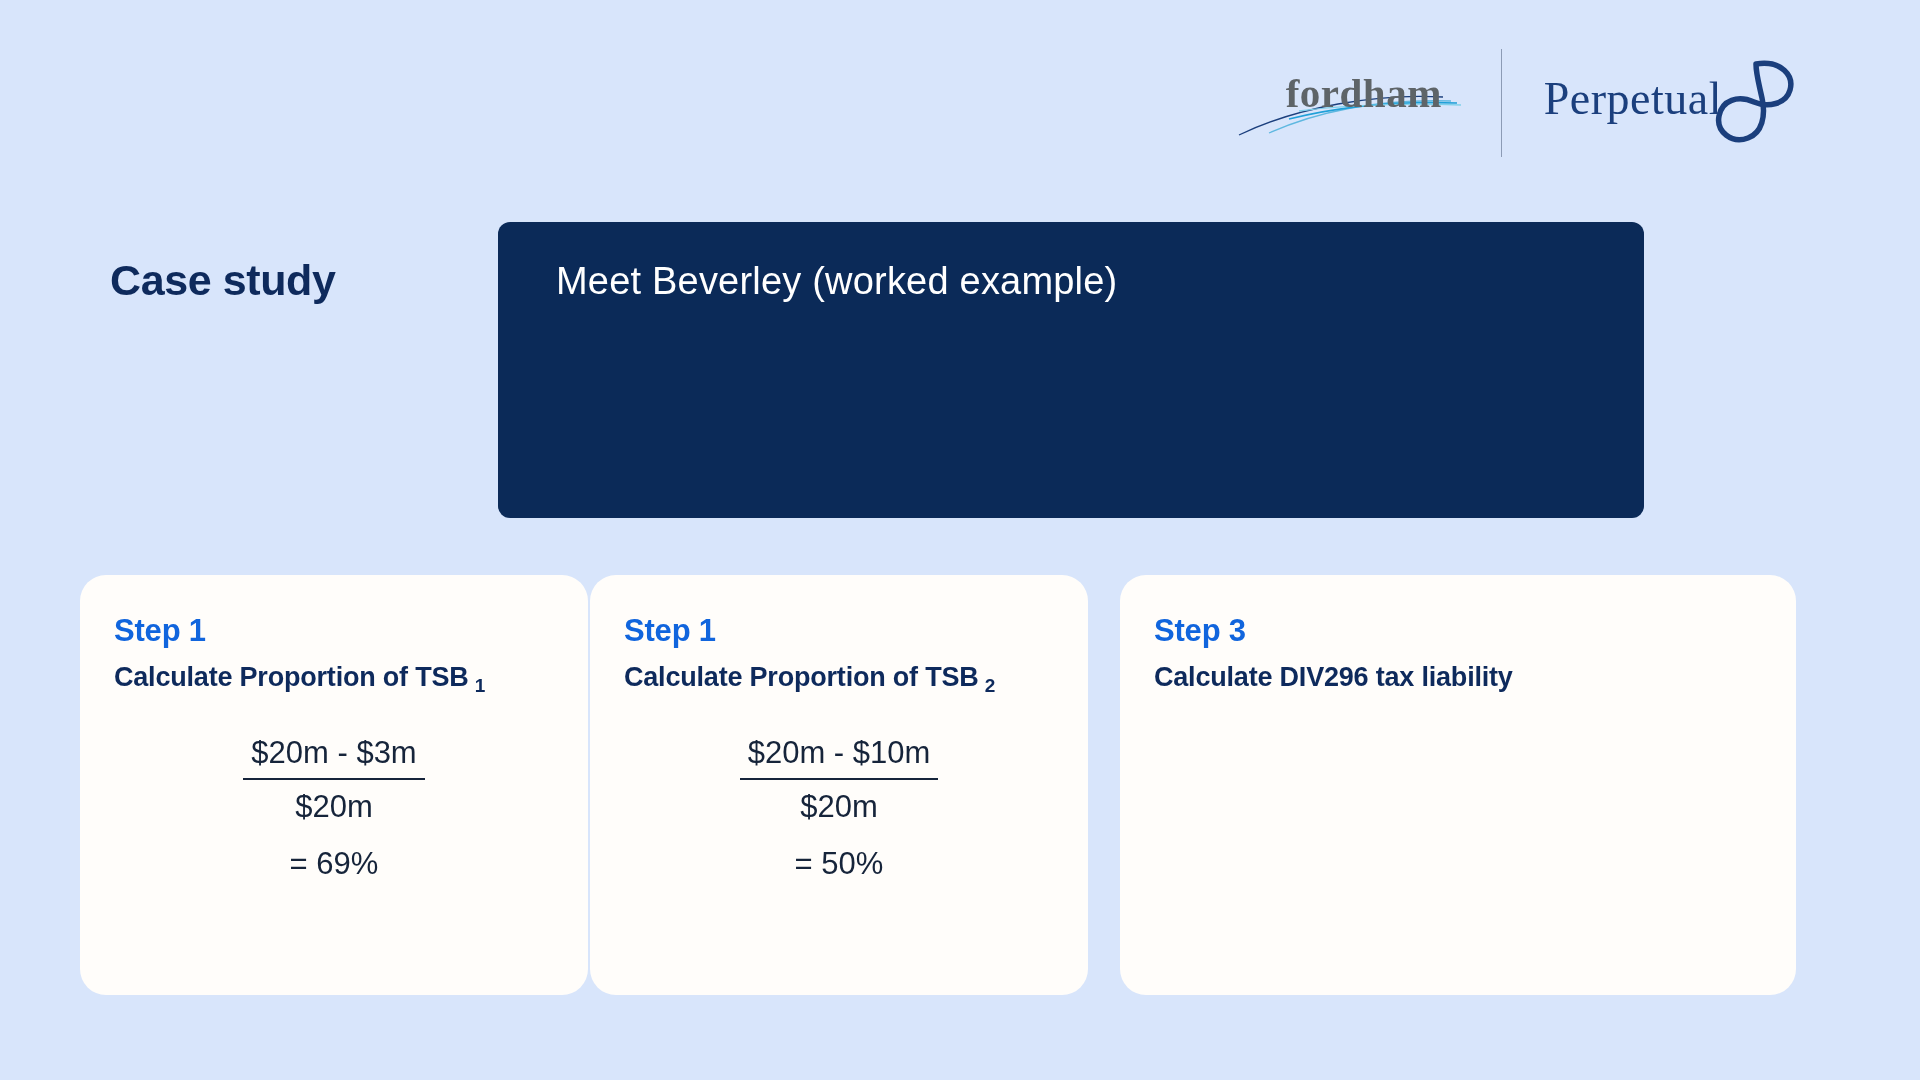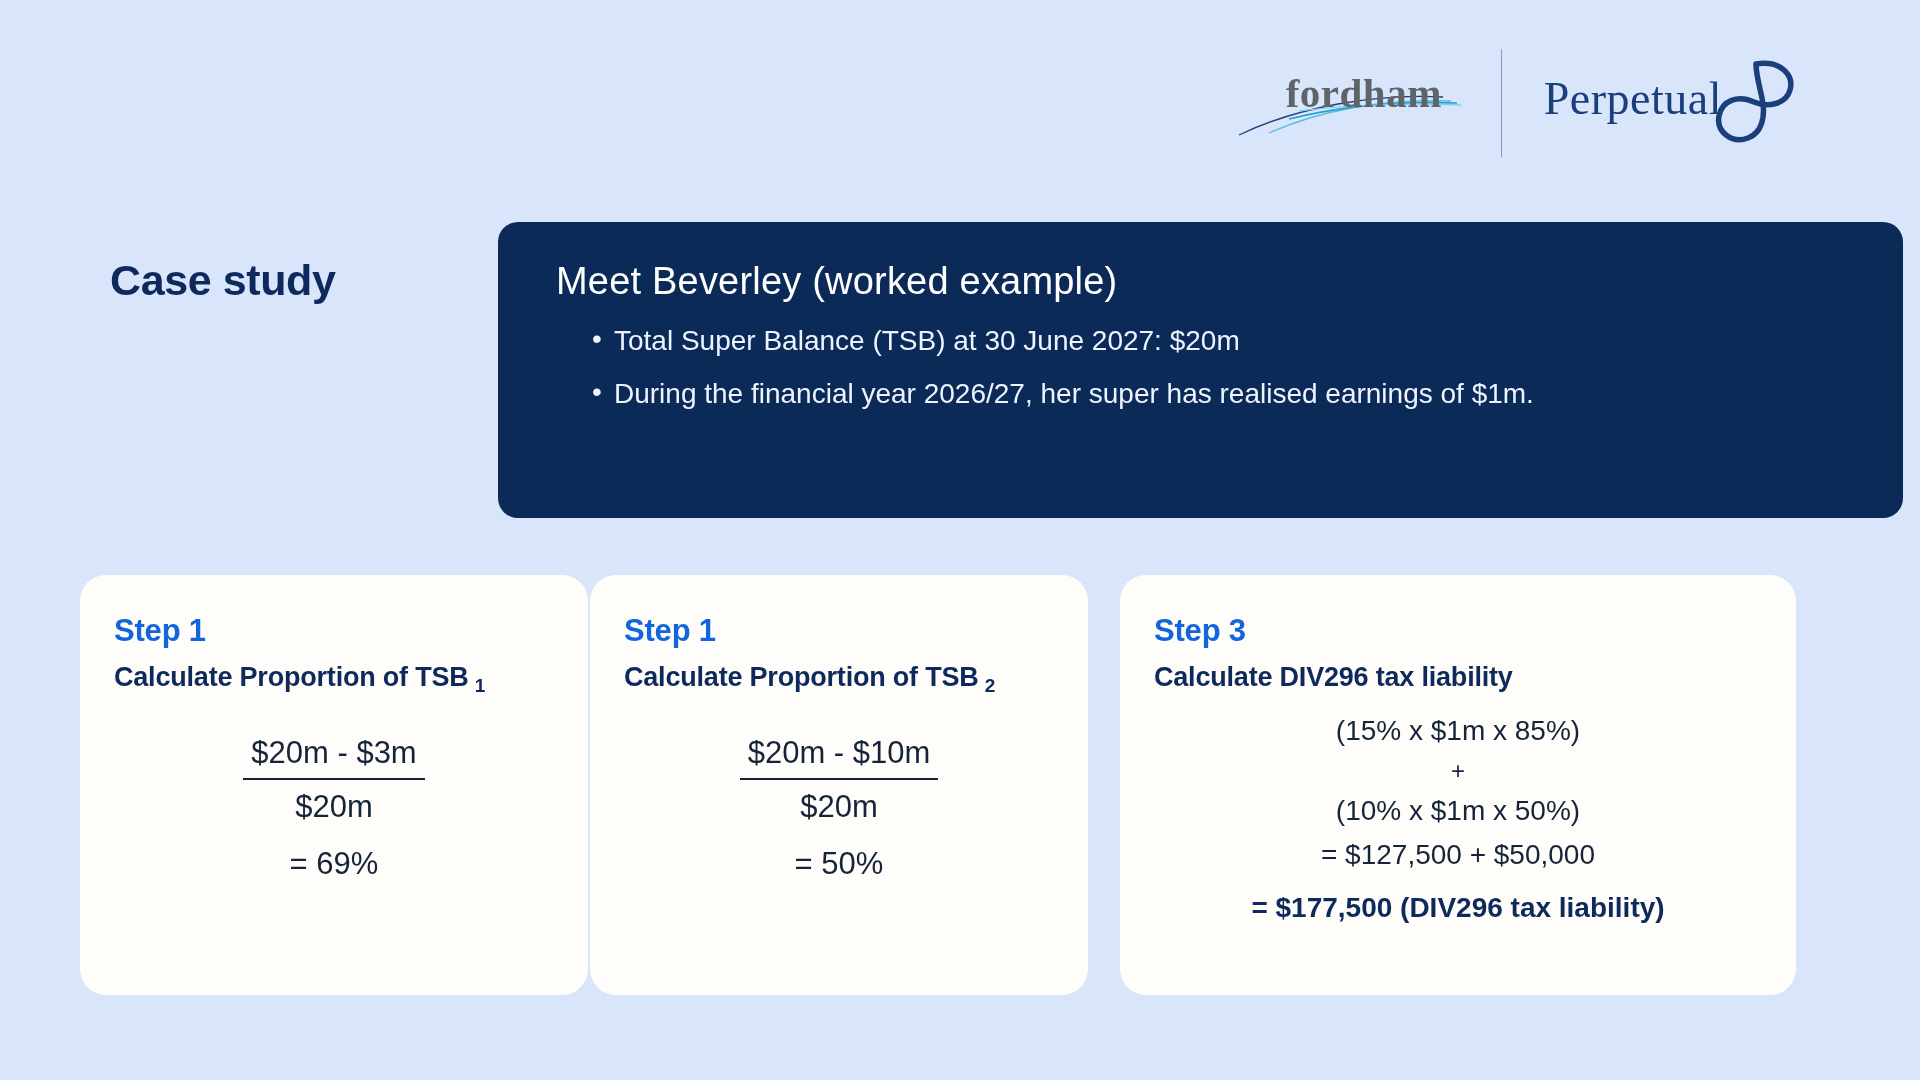--- a/index.html
+++ b/index.html
@@ -44,22 +44,22 @@
   
   #page-title {
     position:absolute; left:110px; top:256px;
     font-size:43px; font-weight:bold; color:#0e2a5c;
     letter-spacing:-0.4px;
   }
 
   
   #callout {
     position:absolute; left:498px; top:222px;
-    width:1405px; height:296px;
-    background:#0b2a58; border-radius:20px;
+    width:1146px; height:296px;
+    background:#0b2a58; border-radius:12px;
     padding:30px 76px 0 58px;
   }
   #callout-heading {
     color:#ffffff; font-size:38px; font-weight:400;
     letter-spacing:.2px; margin-top:8px; margin-bottom:20px;
   }
   #callout-list { list-style:none; padding-left:36px; }
   #callout-list li {
     color:#eef4ff; font-size:28px; line-height:1.32;
     position:relative; margin-bottom:16px; padding-left:22px;
@@ -126,24 +126,20 @@
     <svg id="perpetual-mark" viewBox="0 0 84 90">
       <path d="M44 6 C70 2 82 18 78 32 C74 46 56 50 42 44 C26 37 10 42 7 58 C4 74 20 86 36 80 C50 75 54 58 50 40 C47 26 44 16 44 6" fill="none" stroke="#1b3f7d" stroke-width="5.5" stroke-linecap="round"></path>
     </svg>
   </div>
 </div>
 
 <div id="page-title">Case study</div>
 
 <div id="callout">
   <div id="callout-heading">Meet Beverley (worked example)</div>
-  <ul id="callout-list">
-    <li>Total Super Balance (TSB) at 30 June 2027: $20m</li>
-    <li>During the financial year 2026/27, her super has realised earnings of $1m.</li>
-  </ul>
 </div>
 
 <div class="card" id="card-step-1">
   <div class="step-label">Step 1</div>
   <div class="step-title">
     <span>Calculate Proportion of TSB</span><span class="tsb-sub">1</span>
   </div>
   <div class="math">
     <div class="frac">
       <div class="num">$20m - $3m</div>
@@ -165,20 +161,13 @@
       <div class="bar"></div>
       <div class="den">$20m</div>
     </div>
     <div class="result">= 50%</div>
   </div>
 </div>
 
 <div class="card" id="card-step-3">
   <div class="step-label">Step 3</div>
   <div class="step-title">Calculate DIV296 tax liability</div>
-  <div class="math">
-    <div class="calc-line">(15% x $1m x 85%)</div>
-    <div class="calc-line plus">+</div>
-    <div class="calc-line">(10% x $1m x 50%)</div>
-    <div class="calc-line">= $127,500 + $50,000</div>
-    <div class="calc-line total">= $177,500 (DIV296 tax liability)</div>
-  </div>
 </div>
 
 </body></html>

